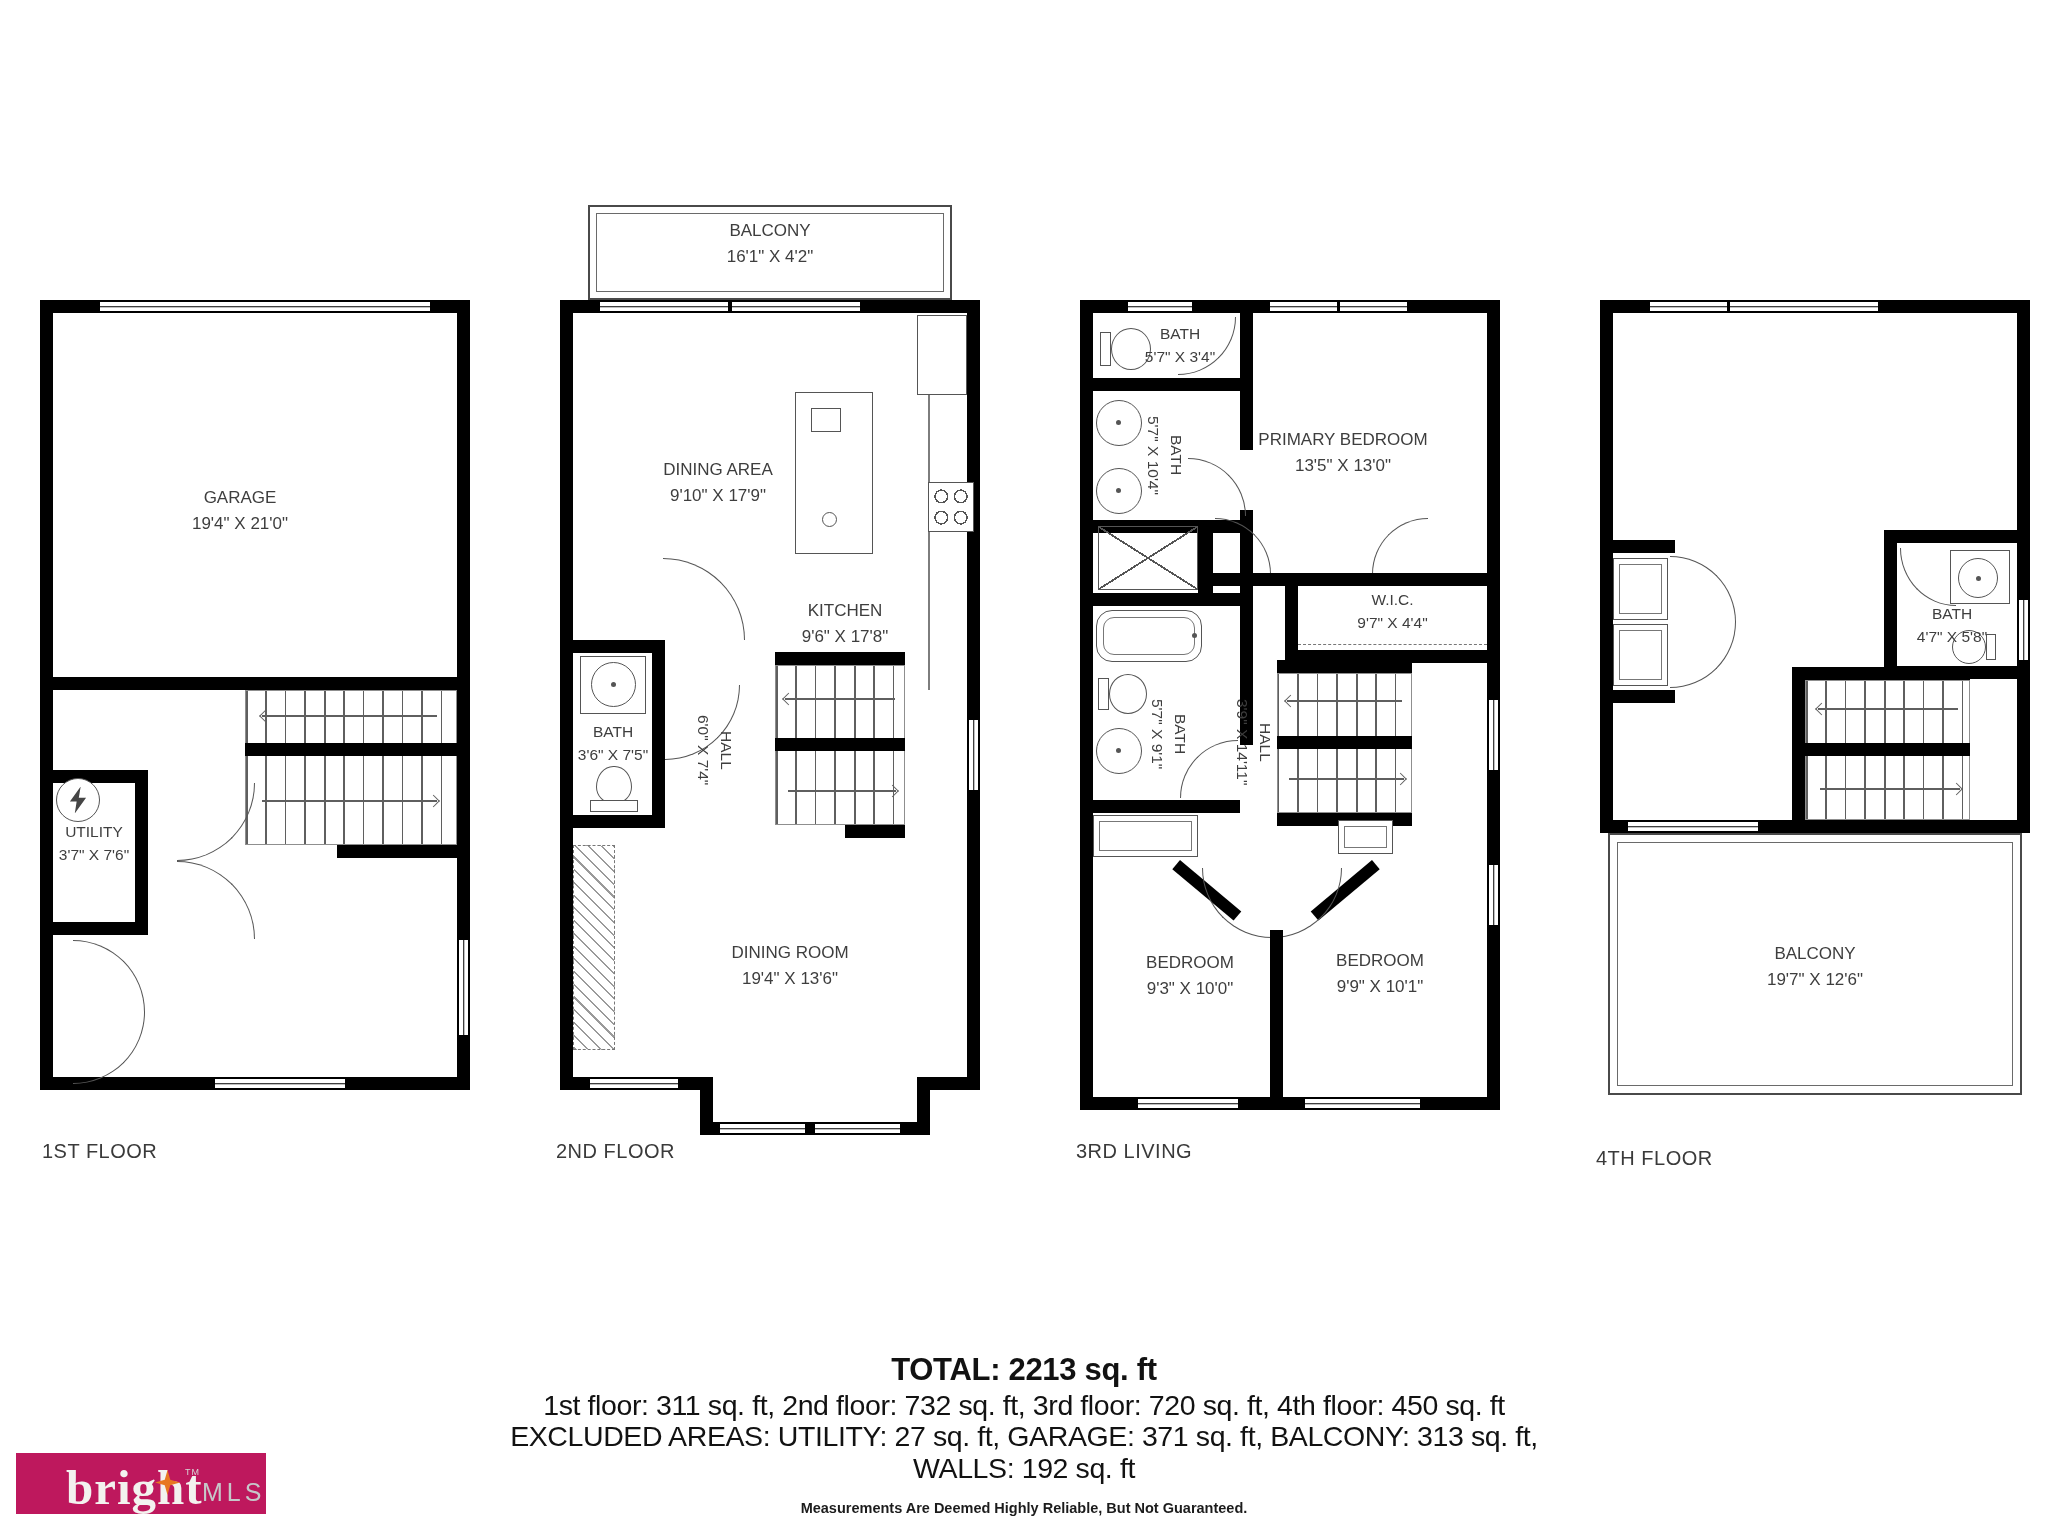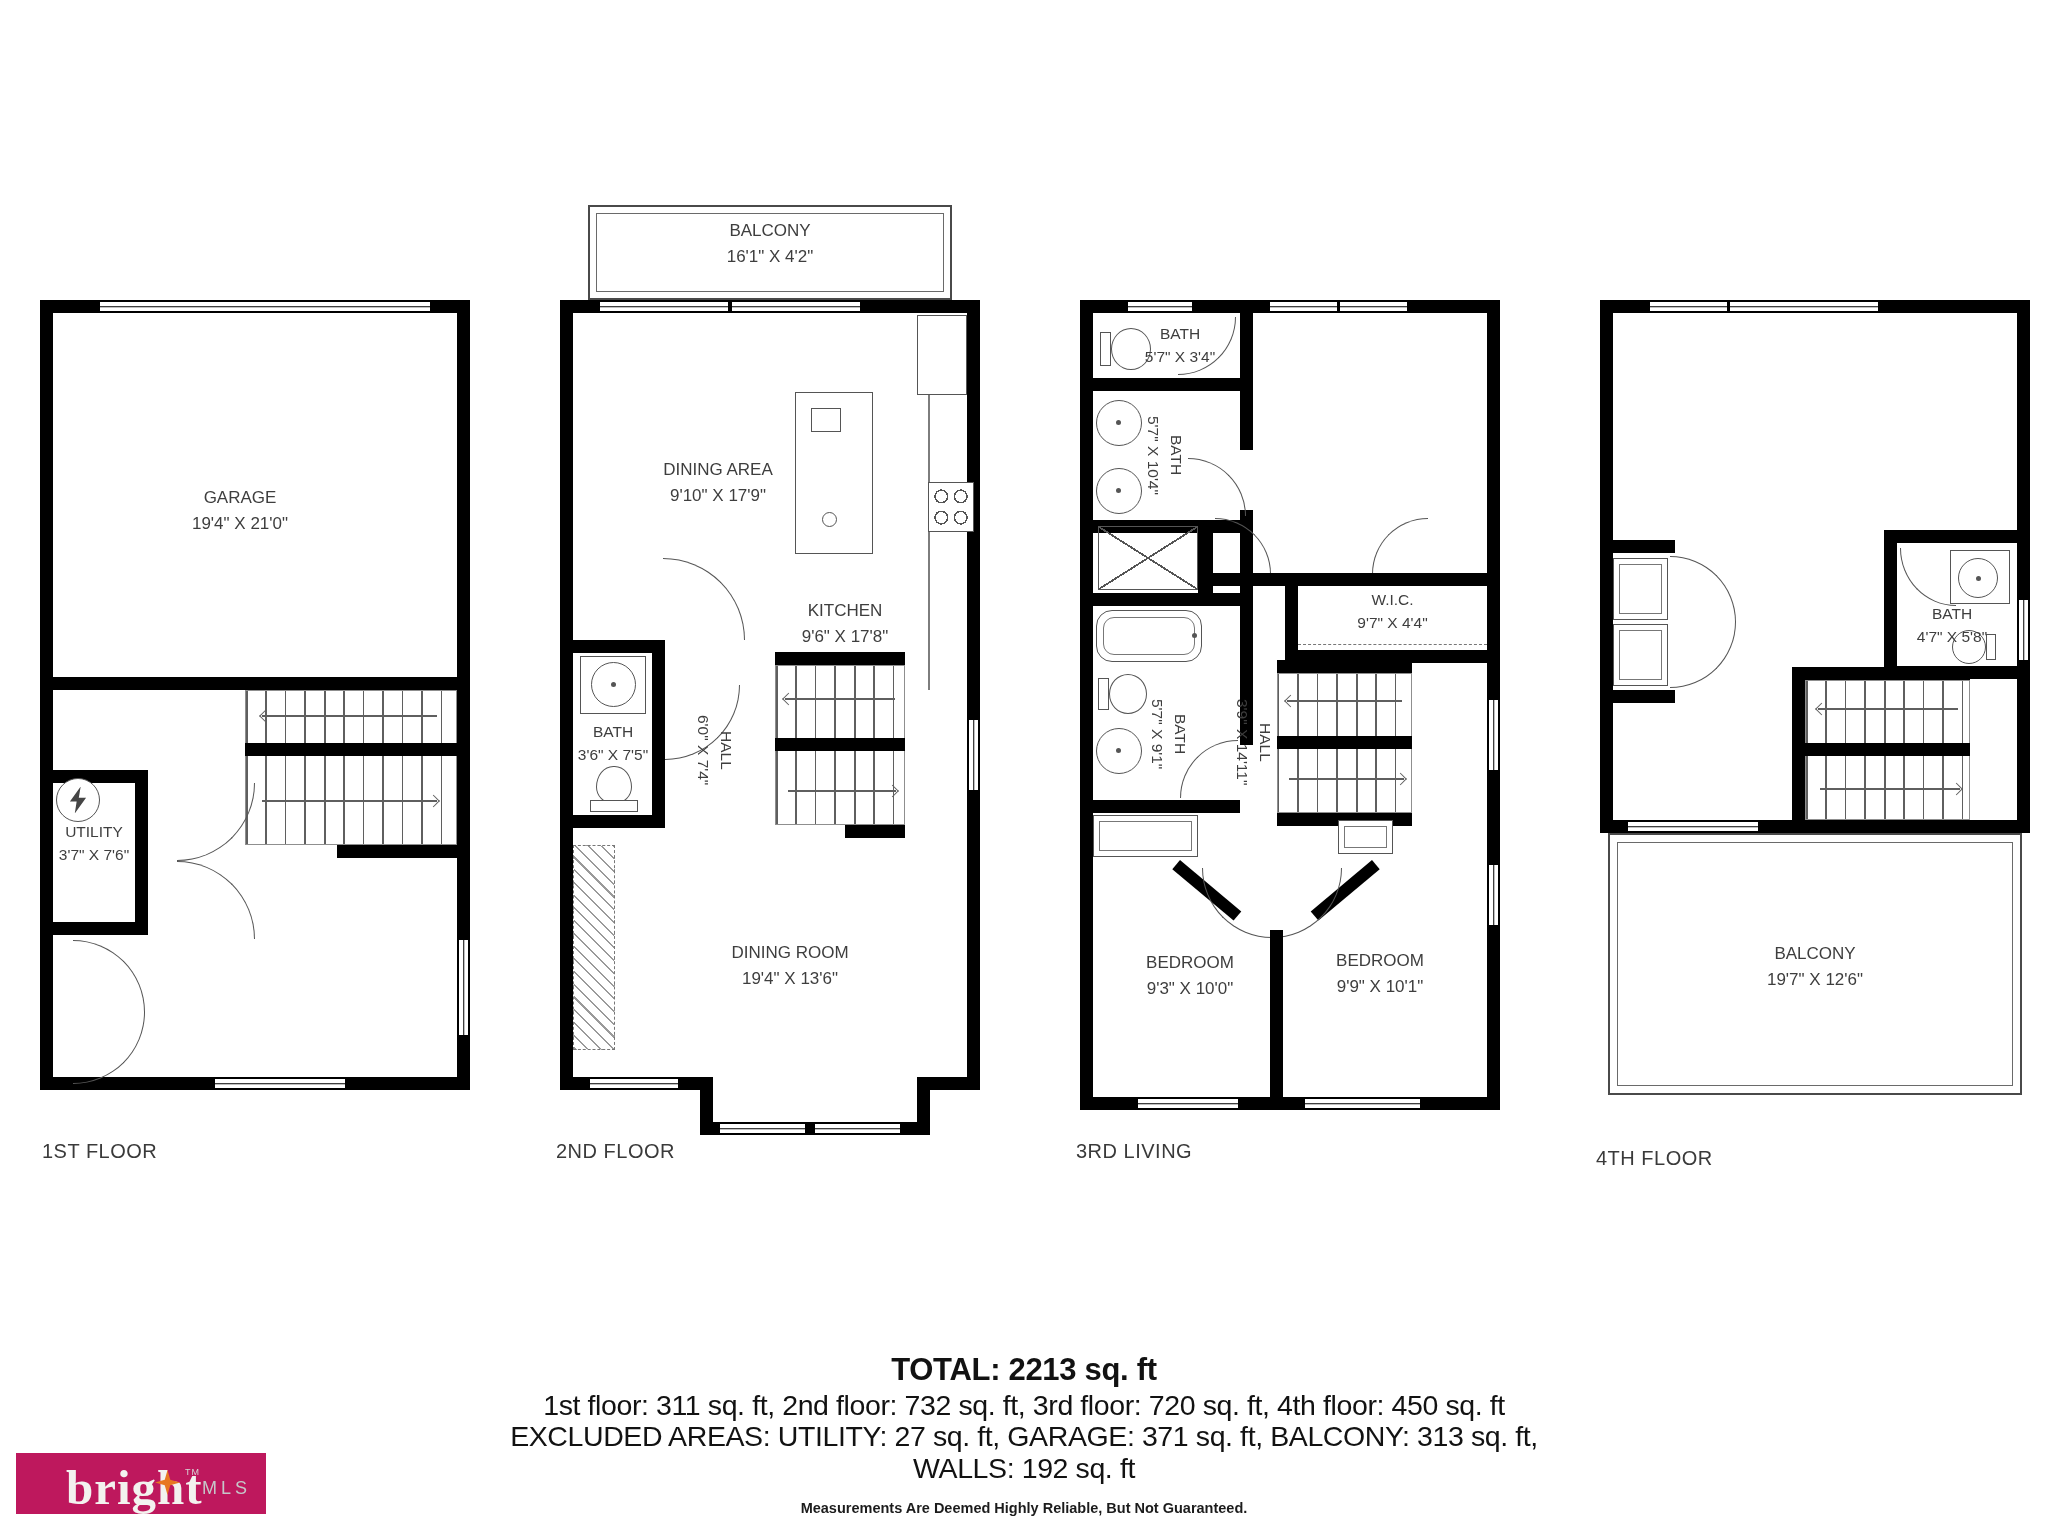--- a/index.html
+++ b/index.html
@@ -45,21 +45,21 @@
   .rl.vert{writing-mode:vertical-rl;text-orientation:mixed}
   .flabel{position:absolute;color:#3a3a3a;font-size:20px;letter-spacing:.5px}
   .footer{position:absolute;left:0;width:100%;text-align:center;color:#121212}
   .f-total{font-size:31px;font-weight:700;letter-spacing:-.3px;margin-bottom:2px}
   .f-line{font-size:28.5px;letter-spacing:-.4px;line-height:1.1}
   .f-disc{font-size:14.5px;font-weight:700;margin-top:16px;color:#1c1c1c}
   .logo{position:absolute;left:16px;top:1453px;width:250px;height:61px;background:#be185d}
   .logo .brand{position:absolute;left:50px;top:6px;font-family:"Liberation Serif",serif;font-weight:700;font-size:49px;color:#f3f2ef;letter-spacing:1px}
   .logo .star{position:absolute;left:139px;top:17px;width:25px;height:25px;background:#e87722;clip-path:polygon(50% 0%,61% 39%,100% 50%,61% 61%,50% 100%,39% 61%,0% 50%,39% 39%)}
   .logo .tm{position:absolute;left:169px;top:14px;font-size:9px;color:#d6d6d6;letter-spacing:1px}
-  .logo .mls{position:absolute;left:186px;top:25px;font-size:18px;color:#c6c7c9;letter-spacing:4px}
+  .logo .mls{position:absolute;left:186px;top:25px;font-size:25px;color:#c6c7c9;letter-spacing:4px}
 </style>
 </head>
 <body>
 
 <div class="page">
 
   <div class="plan" style="left:40px;top:300px;width:430px;height:790px">
     <div class="outline"></div>
     <div class="winh" style="left:60px;top:0;width:330px"></div>
     <div class="rl" style="left:0;top:185px;width:400px">
@@ -191,20 +191,24 @@
     <div class="dot" style="left:36px;top:120px"></div>
     <div class="fx ell" style="left:16px;top:168px;width:46px;height:46px"></div>
     <div class="dot" style="left:36px;top:188px"></div>
     <div class="rl vert sm" style="left:62px;top:103px;width:46px;height:104px">
       <div>BATH</div>
       <div>5'7" X 10'4"</div>
     </div>
     <div class="arc tr" style="left:108px;top:158px;width:58px;height:58px"></div>
     <div class="w" style="left:13px;top:220px;width:160px;height:13px"></div>
 
+    <div class="rl" style="left:143px;top:127px;width:240px">
+      <div>PRIMARY BEDROOM</div>
+      <div>13'5" X 13'0"</div>
+    </div>
     <div class="arc tr" style="left:135px;top:218px;width:56px;height:56px"></div>
     <div class="arc tl" style="left:292px;top:218px;width:56px;height:56px"></div>
     <div class="w" style="left:123px;top:273px;width:82px;height:13px"></div>
 
     <div class="xbox" style="left:18px;top:226px;width:100px;height:64px"></div>
     <div class="w" style="left:118px;top:220px;width:15px;height:73px"></div>
 
     <div class="w" style="left:205px;top:273px;width:202px;height:13px"></div>
     <div class="w" style="left:205px;top:273px;width:13px;height:90px"></div>
     <div class="rl sm" style="left:218px;top:288px;width:189px">

